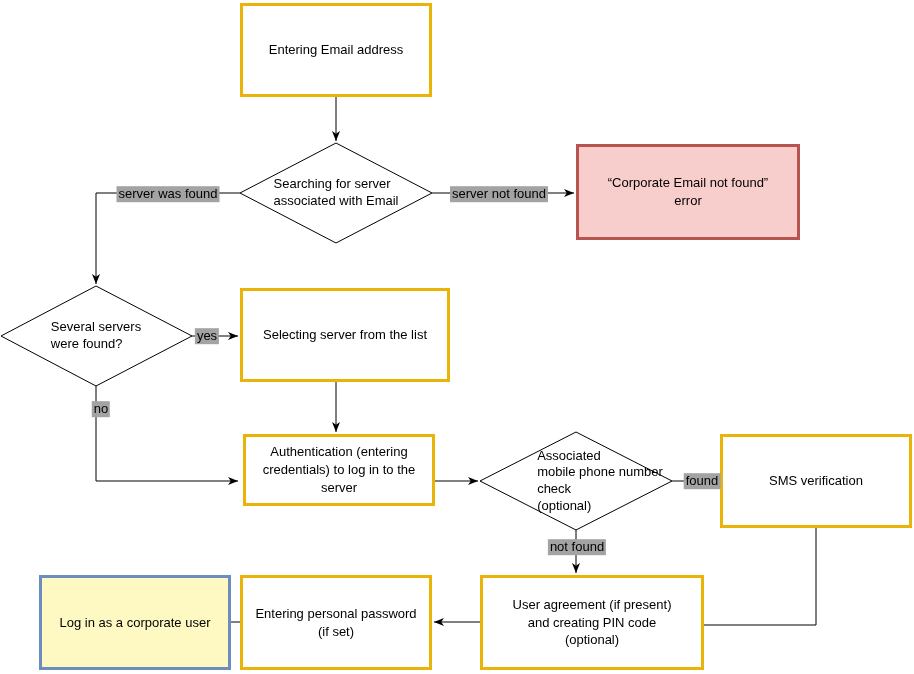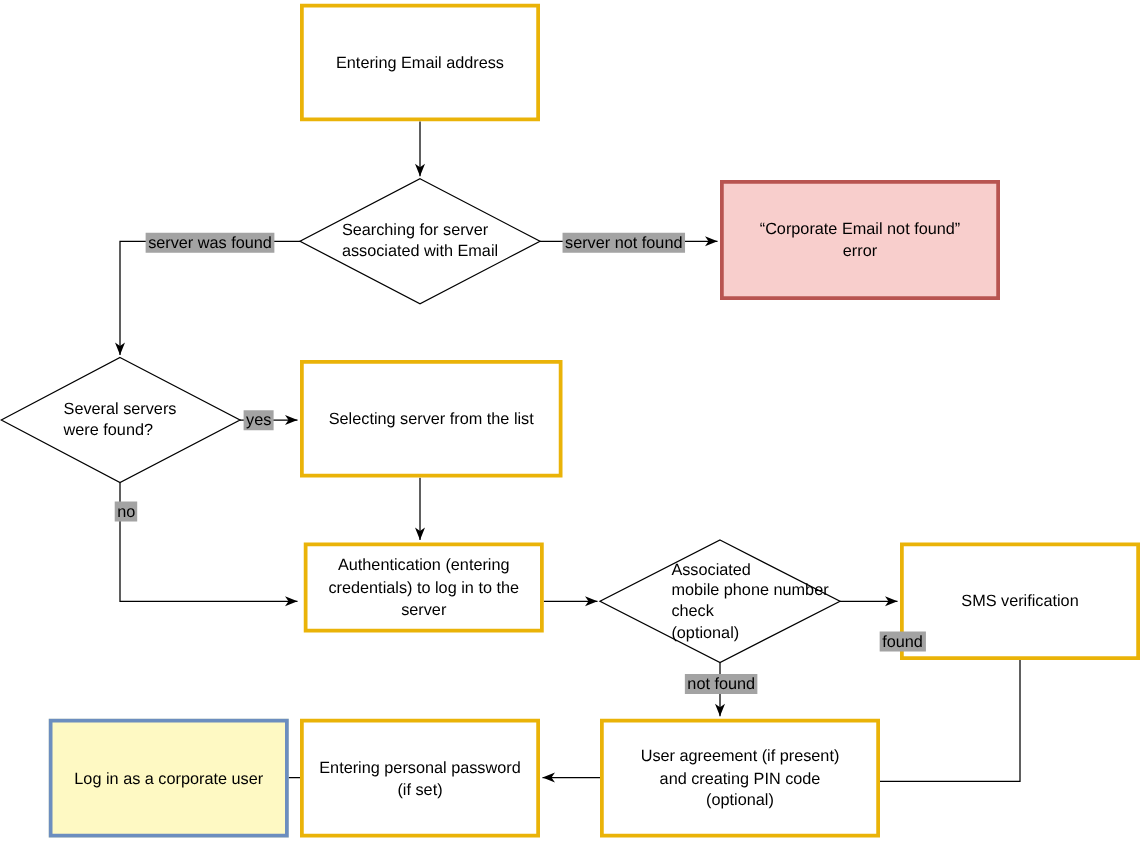--- a/index.html
+++ b/index.html
@@ -146,16 +146,16 @@
     <span>Associated
 mobile phone number
 check
 (optional)</span>
   </div>
 
   <span class="edge-label" style="left:168px; top:194px;">server was found</span>
   <span class="edge-label" style="left:499px; top:194px;">server not found</span>
   <span class="edge-label" style="left:207px; top:336px;">yes</span>
   <span class="edge-label" style="left:101px; top:409px;">no</span>
-  <span class="edge-label" style="left:722px; top:481px;margin-top:32px;">found</span>
+  <span class="edge-label" style="left:702px; top:481px;">found</span>
   <span class="edge-label" style="left:577px; top:547px;">not found</span>
 
 </div>
 
 </body></html>

